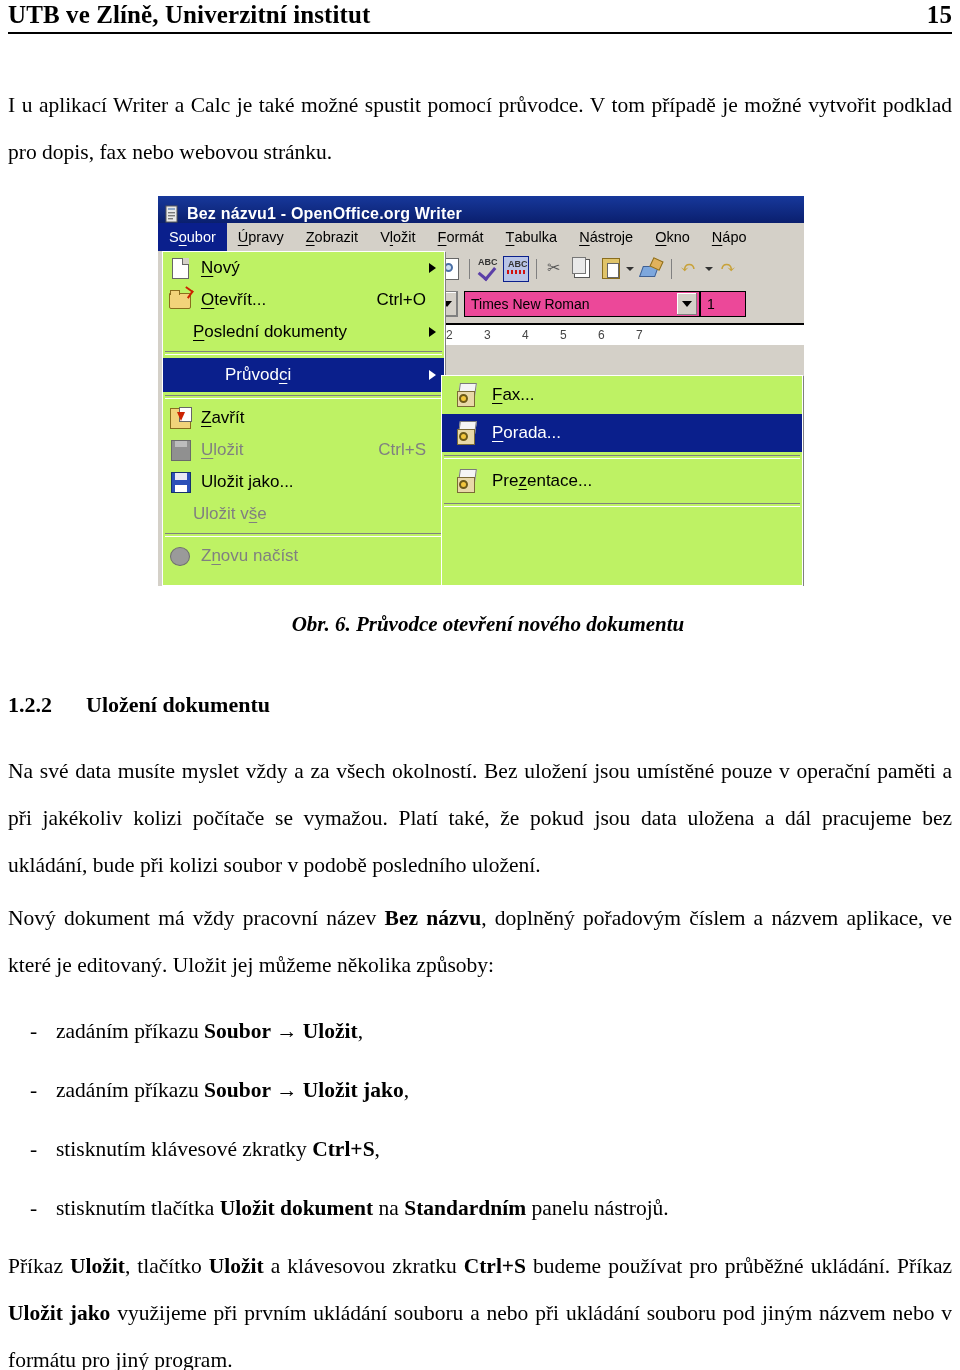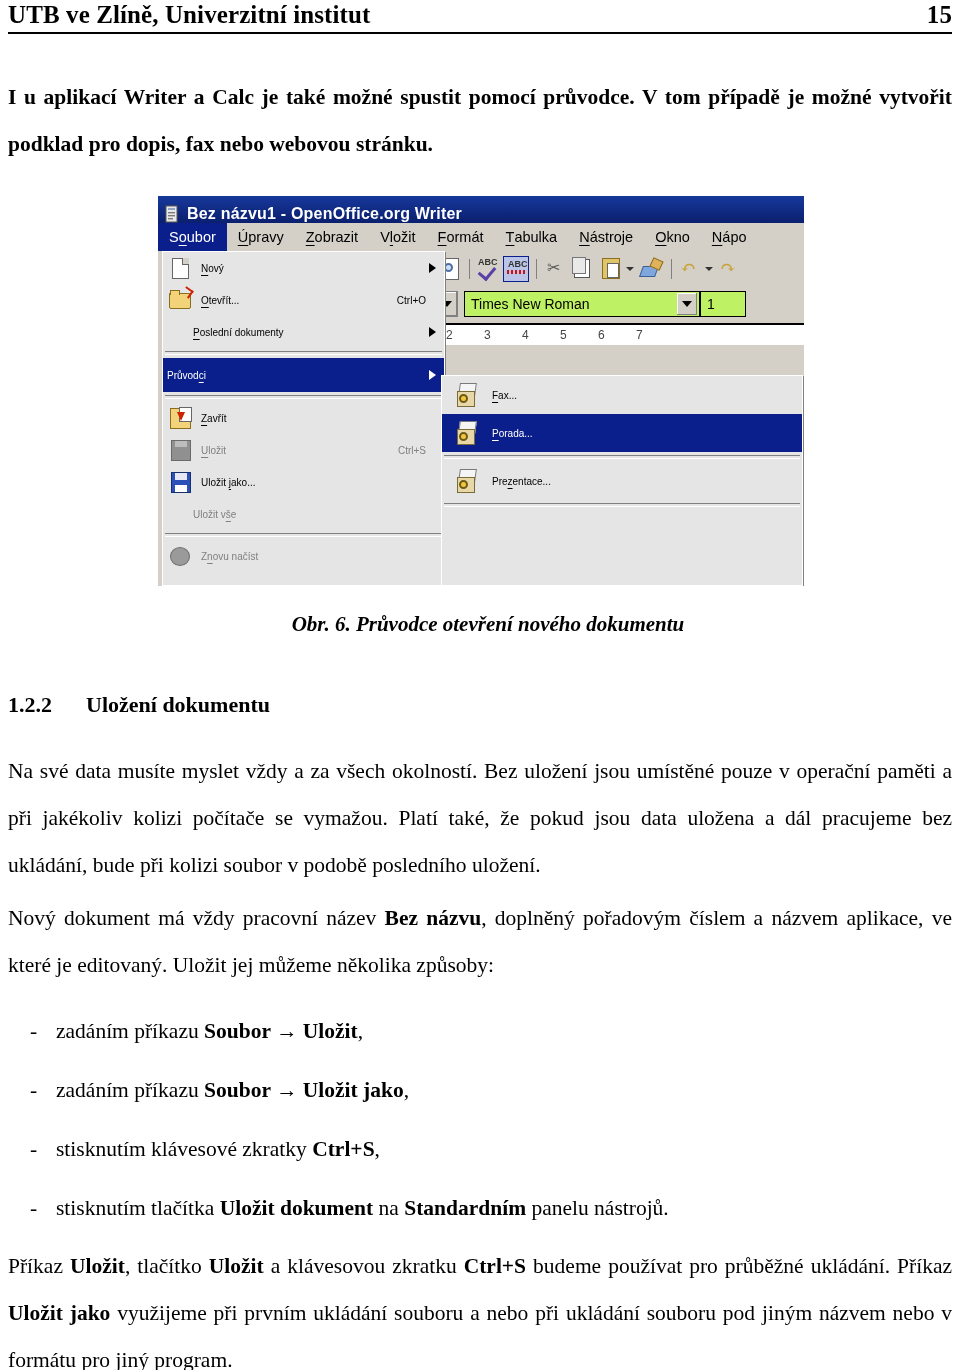--- a/index.html
+++ b/index.html
@@ -41,23 +41,22 @@
     font-size: 21.5px;
     line-height: 47px;
     text-align: justify;
     text-justify: inter-word;
     margin: 0;
   }
 
   .intro {
     position: absolute;
     left: 8px;
-    top: 74px;
+    top: 82px;
     width: 944px;
-    font-weight: bold;
   }
 
   
   .figure-wrap {
     position: absolute;
     left: 158px;
     top: 196px;
     width: 646px;
     height: 390px;
     overflow: hidden;
@@ -166,21 +165,21 @@
     width: 22px; height: 26px;
     border: 1px solid #808080;
     background: #d4d0c8;
     box-shadow: inset -1px -1px 0 #808080, inset 1px 1px 0 #fff;
     display: flex; align-items: center; justify-content: center;
     margin-right: 6px; flex: 0 0 auto; box-sizing: border-box;
   }
   .combo {
     height: 26px;
     border: 1px solid #000;
-    background: #bef264;
+    background: #ec4899;
     display: flex; align-items: center;
     box-sizing: border-box;
     flex: 0 0 auto;
   }
   .combo .combo-text {
     font-family: "Liberation Sans", "DejaVu Sans", sans-serif;
     font-size: 14px;
     padding-left: 6px;
     white-space: nowrap;
     color: #000;
@@ -208,25 +207,25 @@
     font-family: "Liberation Sans", "DejaVu Sans", sans-serif;
     font-size: 12px; color: #444;
     padding-left: 10px;
     box-sizing: border-box;
     letter-spacing: 14px;
   }
 
   
   .menu-panel {
     position: absolute;
-    background: #e5e5e5;
+    background: #bef264;
     border: 1px solid #fff;
     box-shadow: 1px 1px 0 #808080;
     font-family: "Liberation Sans", "DejaVu Sans", sans-serif;
-    font-size: 10px;
+    font-size: 17px;
     box-sizing: border-box;
   }
   .file-menu {
     left: 4px; top: 55px;
     width: 283px;
     height: 335px;
   }
   .menu-row {
     height: 32px;
     display: flex;
@@ -638,21 +637,21 @@
       </div>
 
       <div class="menu-row indent">
         <span class="m-label"><span class="acc">P</span>oslední dokumenty</span>
         <span class="m-arrow"></span>
       </div>
 
       <div class="menu-sep"></div>
 
       <div class="menu-row sel" style="height:34px;">
-        <span class="m-label" style="">Průvod<span class="acc">c</span>i</span>
+        <span class="m-label" style="margin-left:58px;">Průvod<span class="acc">c</span>i</span>
         <span class="m-arrow"></span>
       </div>
 
       <div class="menu-sep"></div>
 
       <div class="menu-row">
         <span class="m-icon">
             <span class="ic-close">
               <span class="ic-close-sheet"></span>
             </span>

